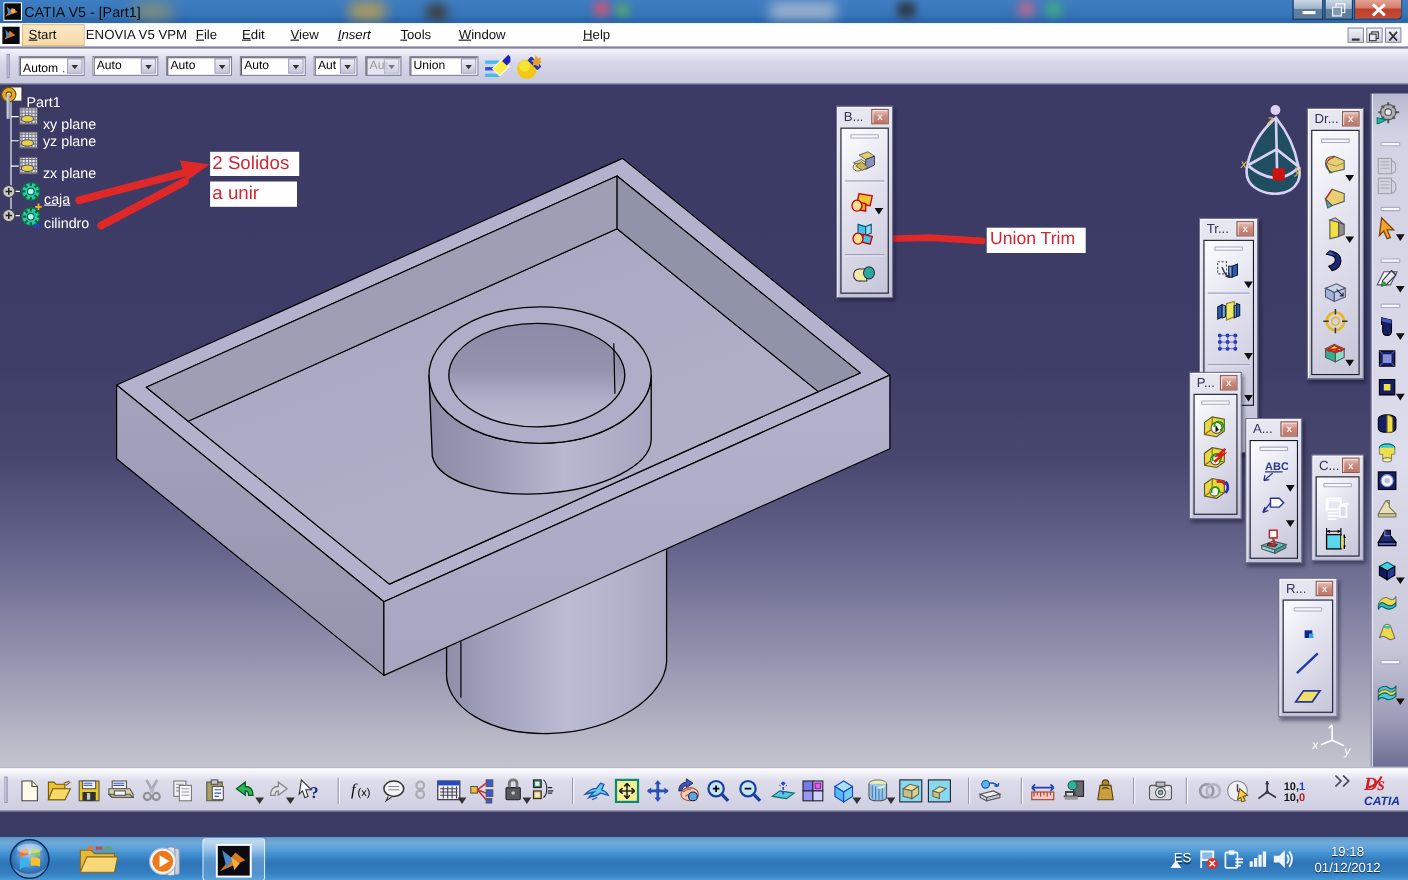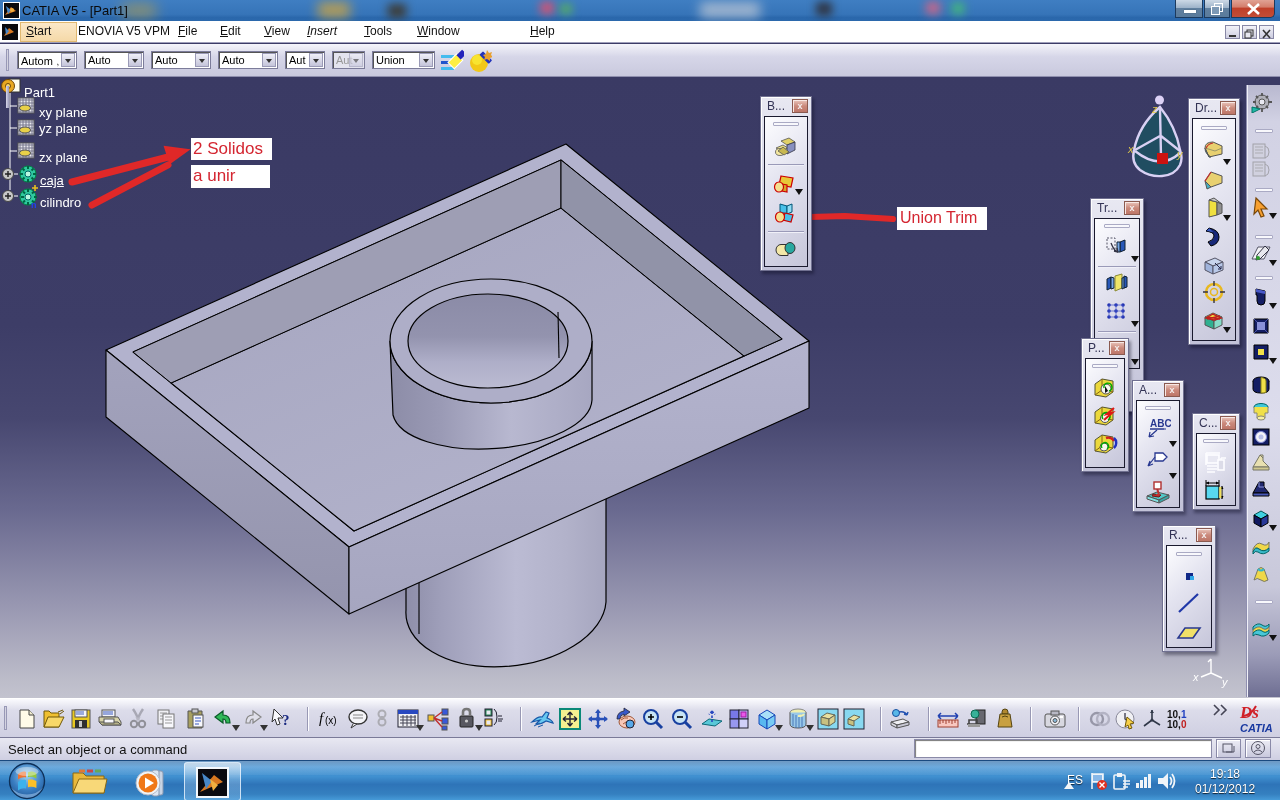--- a/index.html
+++ b/index.html
@@ -816,33 +816,20 @@
       </svg>
     <svg class="abs" style="left:1212px;top:4px" width="20" height="14">
         <path d="M2,2 l5,5 -5,5 M9,2 l5,5 -5,5" stroke="#445" stroke-width="1.6" fill="none"></path>
       </svg>
     <svg class="abs" style="left:1232px;top:3px" width="46" height="34">
       <text x="8" y="16" font-size="17" font-weight="bold" font-style="italic" fill="#d02028" font-family="Liberation Serif">Ds</text>
       <path d="M12,14 Q20,12 24,4" stroke="#d02028" stroke-width="2" fill="none"></path>
       <text x="8" y="30" font-size="11" font-weight="bold" font-style="italic" fill="#1838a0" font-family="Liberation Sans">CATIA</text>
     </svg>
   </div>
-  <div class="abs" id="statusbar">
-    <div class="abs" id="statustext">Select an object or a command</div>
-    <div class="abs" id="statusinput"></div>
-    <div class="abs stbtn" style="left:1216px;width:25px;"><svg width="23" height="17">
-          <rect x="6" y="4" width="9" height="8" fill="none" stroke="#556"></rect>
-          <path d="M9,12 h8 v-6" fill="none" stroke="#556"></path>
-        </svg></div>
-    <div class="abs stbtn" style="left:1245px;width:26px;"><svg width="24" height="17">
-          <circle cx="12" cy="8" r="6.5" fill="none" stroke="#556"></circle>
-          <circle cx="12" cy="6.5" r="2" fill="none" stroke="#556"></circle>
-          <path d="M8,12 q4,-4 8,0" fill="none" stroke="#556"></path>
-        </svg></div>
-  </div>
   <div class="abs" id="taskbar">
     <div class="abs" style="left:0;top:0;width:1280px;height:14px;background:linear-gradient(180deg,rgba(255,255,255,.32),rgba(255,255,255,.06));"></div>
     <svg class="abs" style="left:4px;top:1px" width="46" height="39">
       <defs>
           <radialGradient id="orb" cx="0.5" cy="0.35" r="0.75">
             <stop offset="0" stop-color="#9fd4f2"></stop>
             <stop offset="0.55" stop-color="#3a7ec2"></stop>
             <stop offset="1" stop-color="#1b4d8a"></stop>
           </radialGradient>
         </defs>

